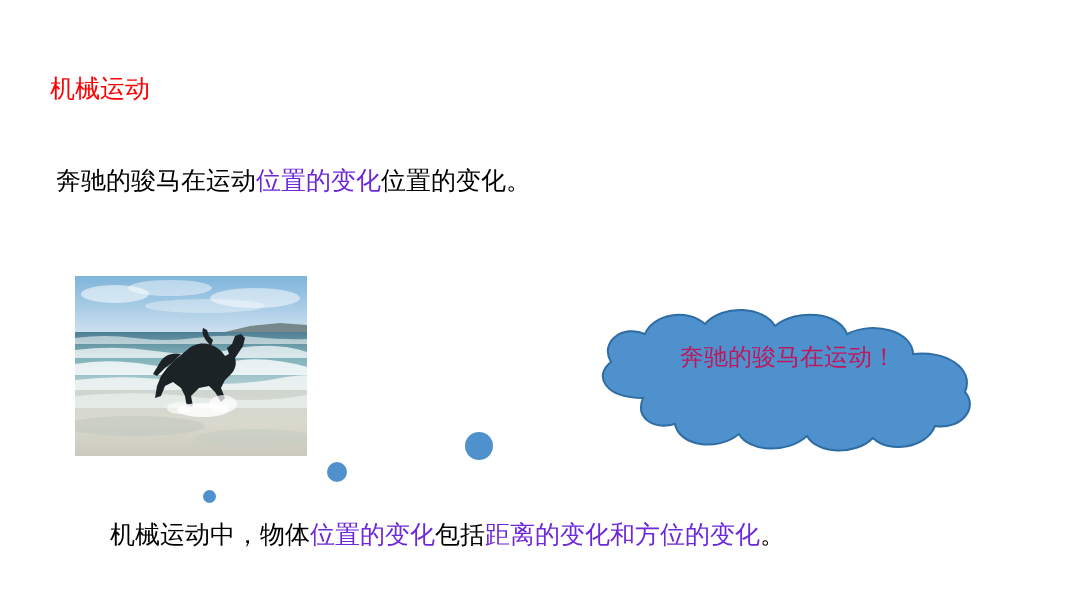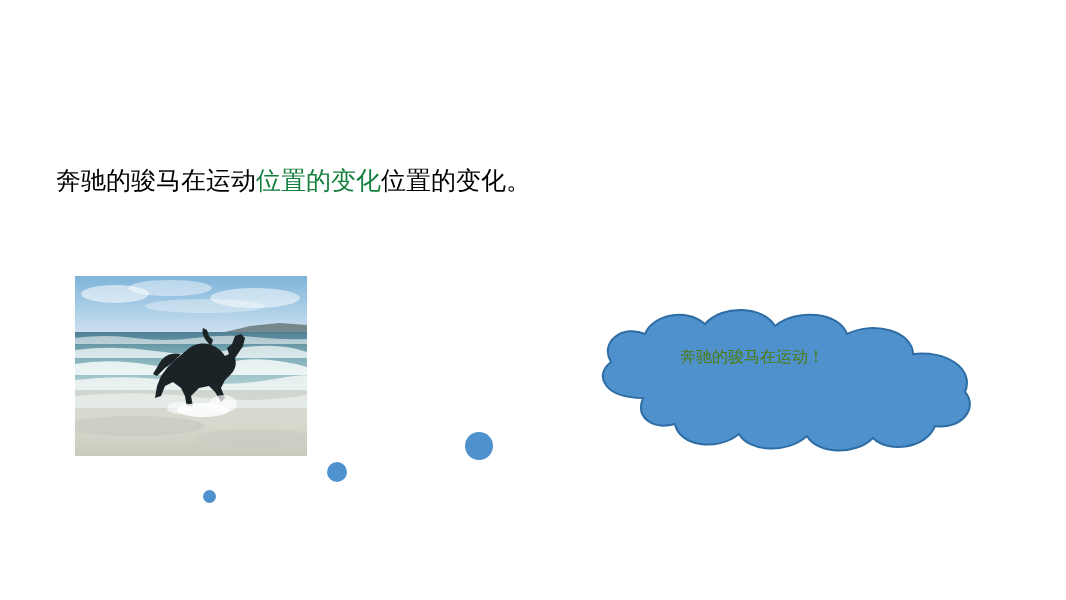--- a/index.html
+++ b/index.html
@@ -37,21 +37,21 @@
 
   
   .definition {
     position: absolute;
     left: 56px;
     top: 164px;
     font-size: 25px;
     line-height: 32px;
     white-space: nowrap;
   }
-  .red { color: #15803d; }
+  .red { color: #6d28d9; }
 
   
   .photo {
     position: absolute;
     left: 75px;
     top: 276px;
     width: 232px;
     height: 180px;
     overflow: hidden;
     background: #9dc6e0;
@@ -65,23 +65,23 @@
     top: 306px;
     width: 400px;
     height: 150px;
   }
   .cloud svg { display: block; }
   .cloud-text {
     position: absolute;
     left: 640px;
     top: 340px;
     width: 300px;
-    font-size: 16px;
+    font-size: 24px;
     line-height: 34px;
-    color: #4d7c0f;
+    color: #be185d;
     text-indent: 40px;
   }
 
   
   .dot {
     position: absolute;
     border-radius: 50%;
     background: #4f91cd;
   }
   .dot-1 { left: 465px; top: 432px; width: 28px; height: 28px; }
@@ -96,20 +96,21 @@
     font-size: 25px;
     line-height: 32px;
     white-space: nowrap;
   }
 </style>
 </head>
 <body>
 
 <div class="slide">
 
+  <div class="title">机械运动</div>
 
   <div class="definition">
     <span>奔驰的骏马在运动</span><span class="red">位置的变化</span><span>位置的变化。</span>
   </div>
 
   <div class="photo">
     <svg width="232" height="180" viewBox="0 0 232 180" xmlns="http://www.w3.org/2000/svg">
       <defs>
         <linearGradient id="skyGrad" x1="0" y1="0" x2="0" y2="1">
           <stop offset="0%" stop-color="#7fb4da"></stop>
@@ -178,14 +179,17 @@
                C 396 102 378 124 352 120
                C 344 142 306 148 290 132
                C 272 150 234 148 224 130
                C 204 148 166 146 156 128
                C 134 146 96 140 92 118
                C 70 124 52 112 60 92 Z" fill="#4f91cd" stroke="#2e6da4" stroke-width="2"></path>
     </svg>
   </div>
   <div class="cloud-text">奔驰的骏马在运动！</div>
 
+  <div class="bottom-line">
+    <span>机械运动中，物体</span><span class="red">位置的变化</span><span>包括</span><span class="red">距离的变化和方位的变化</span><span>。</span>
+  </div>
 
 </div>
 
 </body></html>

